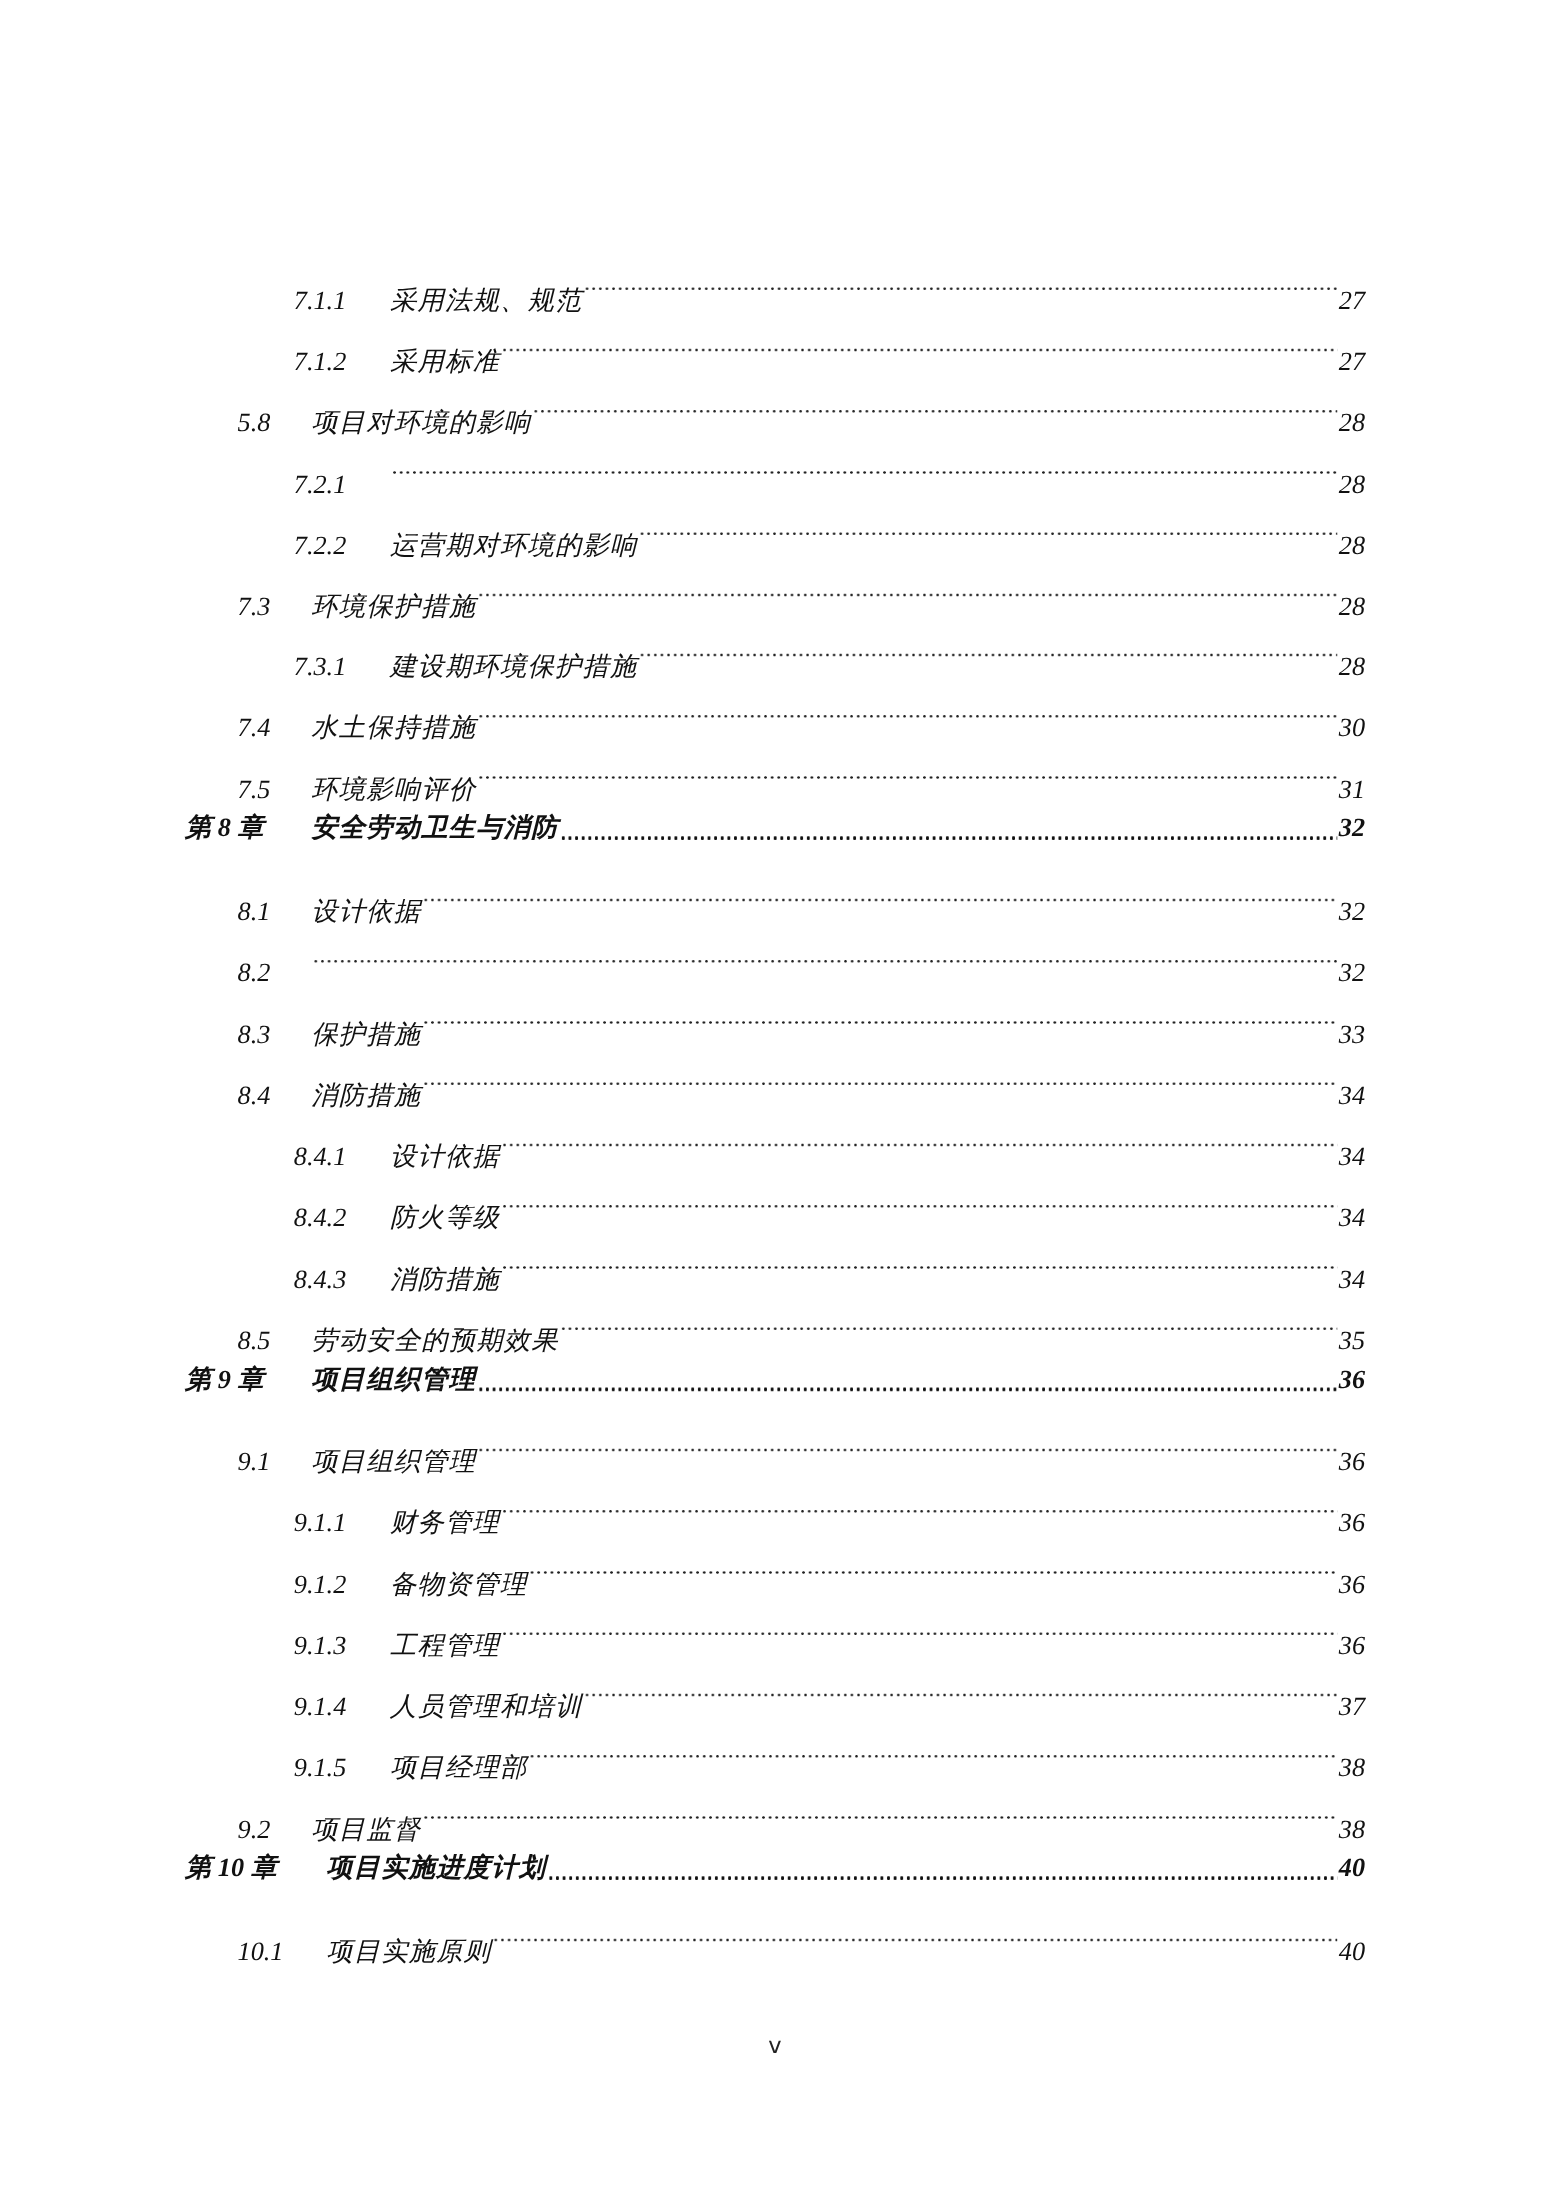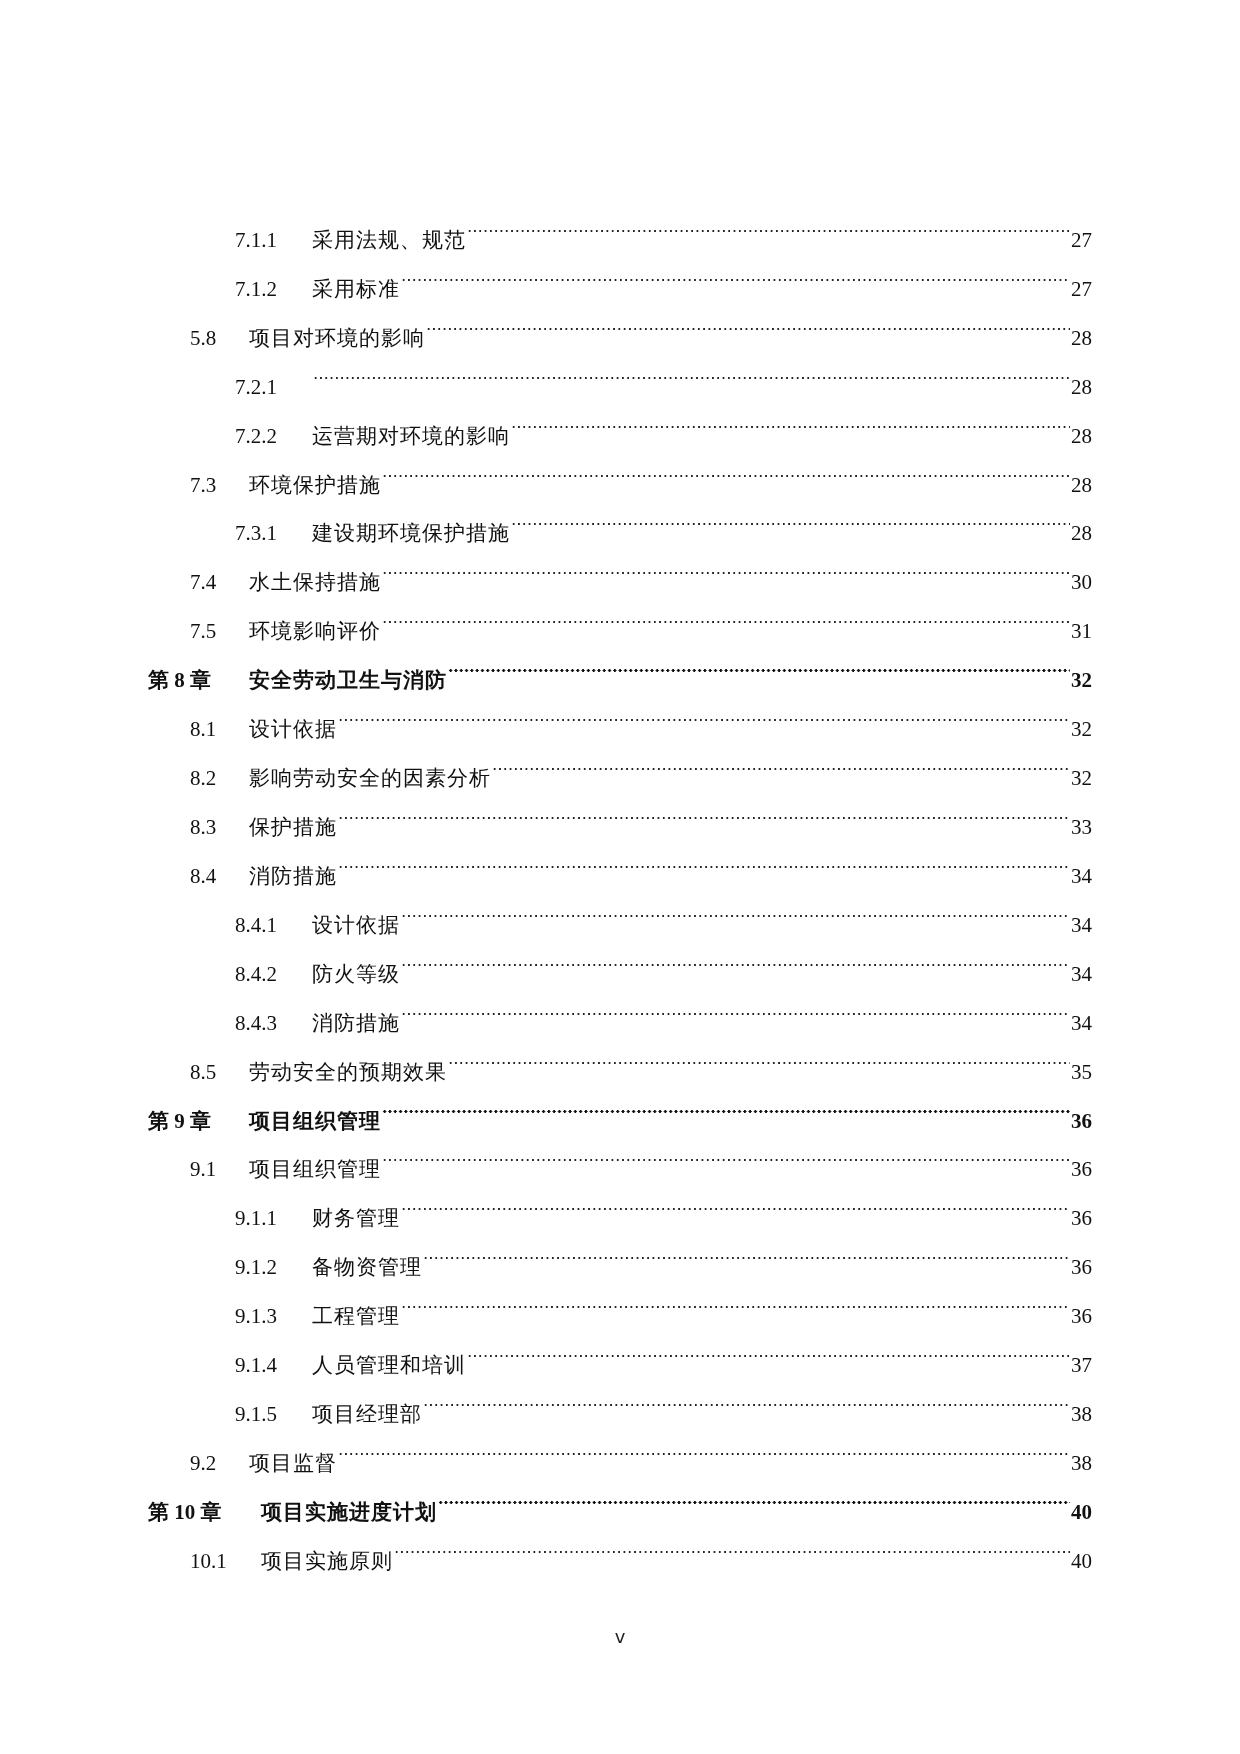--- a/index.html
+++ b/index.html
@@ -13,20 +13,21 @@
       position: relative;
       overflow: hidden;
       font-family: "Liberation Serif", "DejaVu Serif", serif;
       color: #111111;
     }
     .toc {
       position: absolute;
       left: 148px;
       top: 198px;
       width: 944px;
+      font-style: italic;
     }
     .toc-row {
       display: flex;
       align-items: baseline;
       height: 48.93px;
       font-size: 21px;
       line-height: 48.93px;
       white-space: nowrap;
     }
     .toc-row .num {
@@ -53,21 +54,21 @@
       background-image: radial-gradient(circle, #222 0.9px, transparent 1.1px);
       background-size: 5.3px 2px;
       background-repeat: repeat-x;
     }
     .toc-row .page {
       flex: 0 0 auto;
       text-align: right;
     }
 
     
-    .lvl-1 { font-weight: bold; }
+    .lvl-1 { font-weight: bold; align-items: center; }
     .lvl-1 .num { width: 101px; padding-left: 0; }
     .lvl-1.wide .num { width: 113px; }
     .lvl-1 .leader::before {
       background-image: radial-gradient(circle, #111 1.3px, transparent 1.5px);
       background-size: 5.3px 3px;
       height: 3px;
     }
     
     .lvl-2 .num { padding-left: 42px; width: 59px; }
     .lvl-2.wide .num { padding-left: 42px; width: 71px; }
@@ -149,21 +150,20 @@
       <span class="page">32</span>
     </div>
   <div class="toc-row lvl-2">
       <span class="num">8.1</span>
       <span class="title">设计依据</span>
       <span class="leader"></span>
       <span class="page">32</span>
     </div>
   <div class="toc-row lvl-2">
       <span class="num">8.2</span>
-      <span class="title">影响劳动安全的因素分析</span>
       <span class="leader"></span>
       <span class="page">32</span>
     </div>
   <div class="toc-row lvl-2">
       <span class="num">8.3</span>
       <span class="title">保护措施</span>
       <span class="leader"></span>
       <span class="page">33</span>
     </div>
   <div class="toc-row lvl-2">

